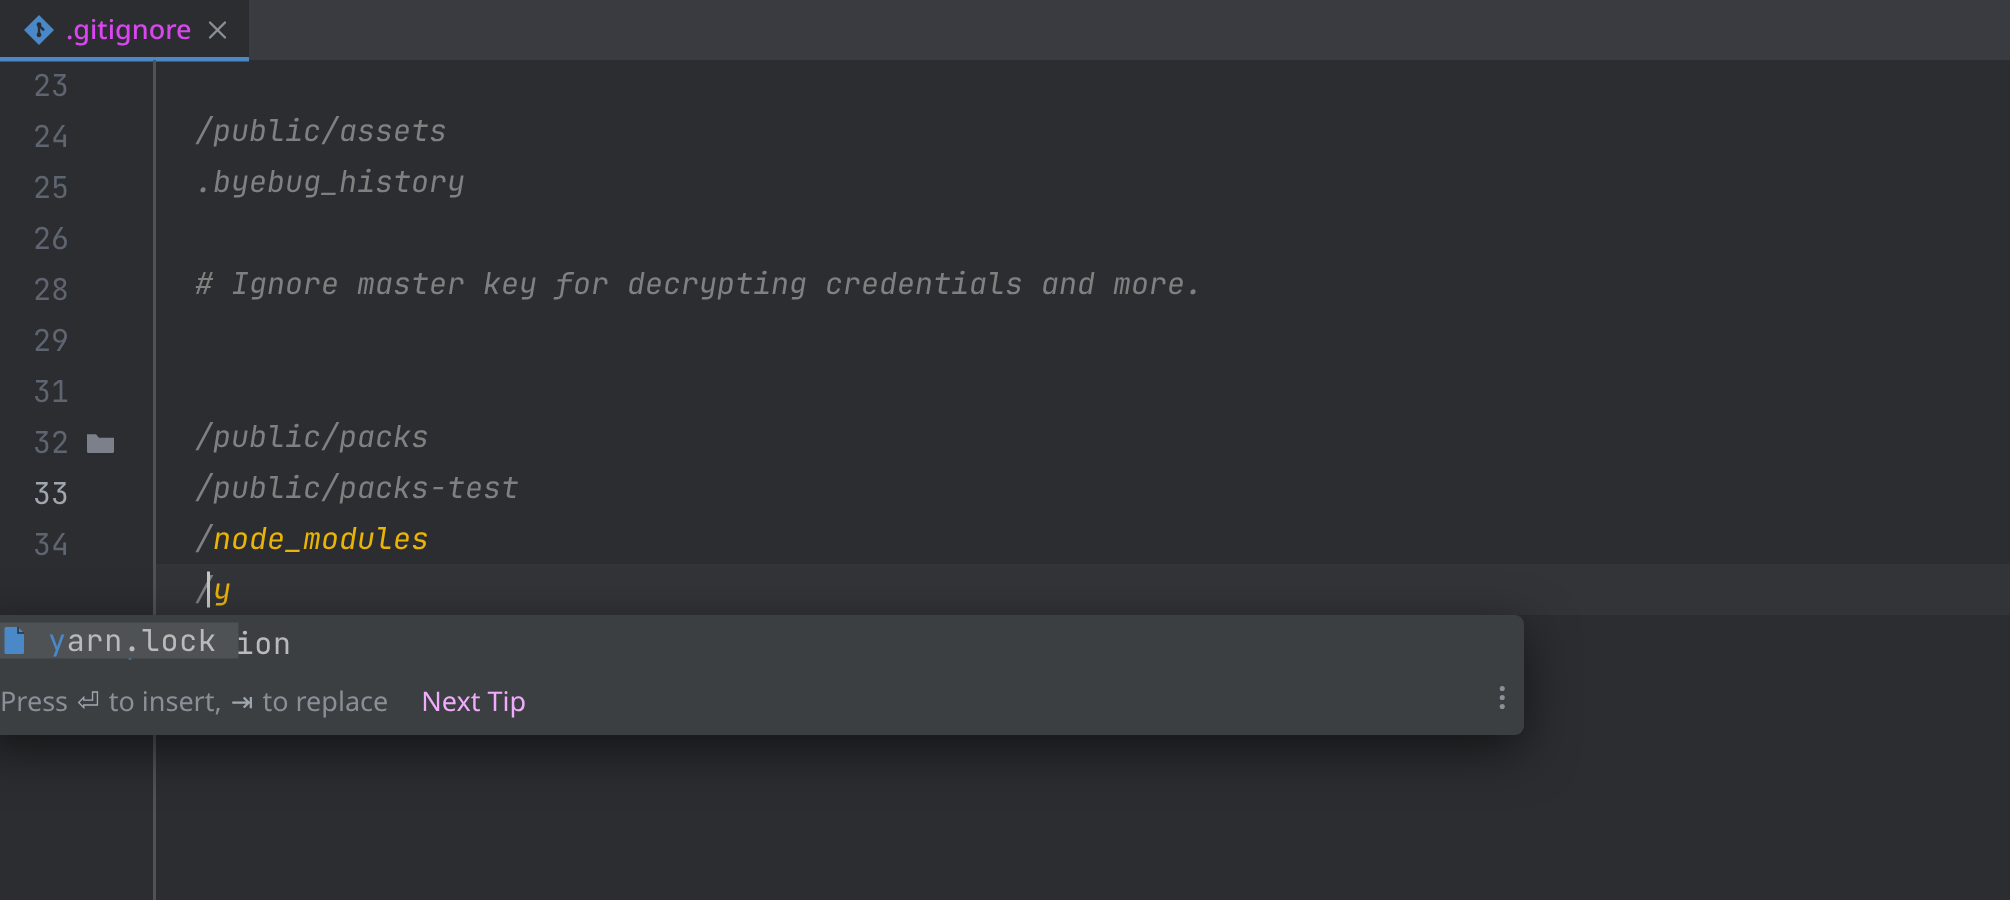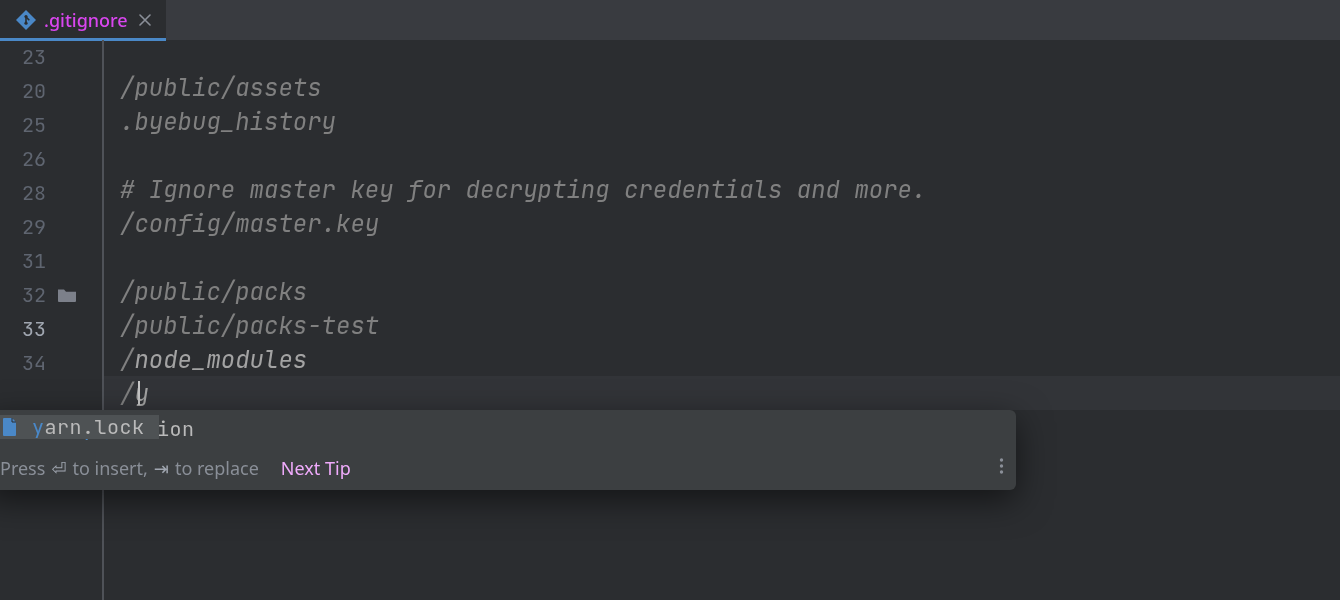--- a/index.html
+++ b/index.html
@@ -51,28 +51,28 @@
     color: #5f6570;
   }
   .g-num { width: 46px; text-align: right; }
   .g-ico { flex: 1; display: flex; justify-content: center; color: #7c808a; }
   .g-row.current .g-num { color: #a0a6b0; }
 
   .code-col { position: relative; flex: 1 1 auto; }
   .code-line {
     position: absolute; left: 0; right: 0;
     height: 34px; display: flex; align-items: center;
-    padding-left: 16px;
+    padding-left: 26px;
     font-family: "JetBrains Mono", Menlo, Consolas, monospace;
-    font-size: 24px; font-style: italic;
+    font-size: 20px; font-style: italic;
     color: #808080;
     white-space: pre;
   }
   .code-line.current { background: #323438; }
-  .code-line .green { color: #a3a3a3; }
+  .code-line .green { color: #eab308; }
   .caret {
     position: absolute; width: 2px; height: 24px; top: 5px;
     background: #c7c7c7;
   }
   .sel {
     position: absolute; top: 5px; height: 24px;
     background: #214283;
   }
 
   
@@ -130,21 +130,21 @@
     </div>
   </div>
 
   <div class="editor">
     <div class="gutter" id="gutter">
         <div class="g-row" style="height: 34px;">
           <span class="g-num">23</span>
           <span class="g-ico"></span>
         </div>
         <div class="g-row" style="height: 34px;">
-          <span class="g-num">20</span>
+          <span class="g-num">24</span>
           <span class="g-ico"></span>
         </div>
         <div class="g-row" style="height: 34px;">
           <span class="g-num">25</span>
           <span class="g-ico"></span>
         </div>
         <div class="g-row" style="height: 34px;">
           <span class="g-num">26</span>
           <span class="g-ico"></span>
         </div>
@@ -176,21 +176,20 @@
           <span class="g-num">34</span>
           <span class="g-ico"></span>
         </div>
       </div>
     <div class="code-col" id="code">
         <div class="code-line" style="top: -4px;"></div>
         <div class="code-line" style="top: 30px;">/public/assets</div>
         <div class="code-line" style="top: 64px;">.byebug_history</div>
         <div class="code-line" style="top: 98px;"></div>
         <div class="code-line" style="top: 132px;"># Ignore master key for decrypting credentials and more.</div>
-        <div class="code-line" style="top: 166px;">/config/master.key</div>
         <div class="code-line" style="top: 200px;"></div>
         <div class="code-line" style="top: 268px;">/public/packs-test</div>
         <div class="code-line" style="top: 234px;">/public/packs</div>
         <div class="code-line" style="top: 302px;"><span>/</span><span class="green">node_modules</span></div>
         <div class="sel" style="top: 341px; left: 22px; width: 12px;"></div>
         <div class="code-line current" style="top: 336px;"><span>/</span><span class="green">y</span></div>
         <div class="caret" style="top: 341px; left: 34px;"></div>
         <div class="code-line" style="top: 370px;"></div>
       </div>
 

